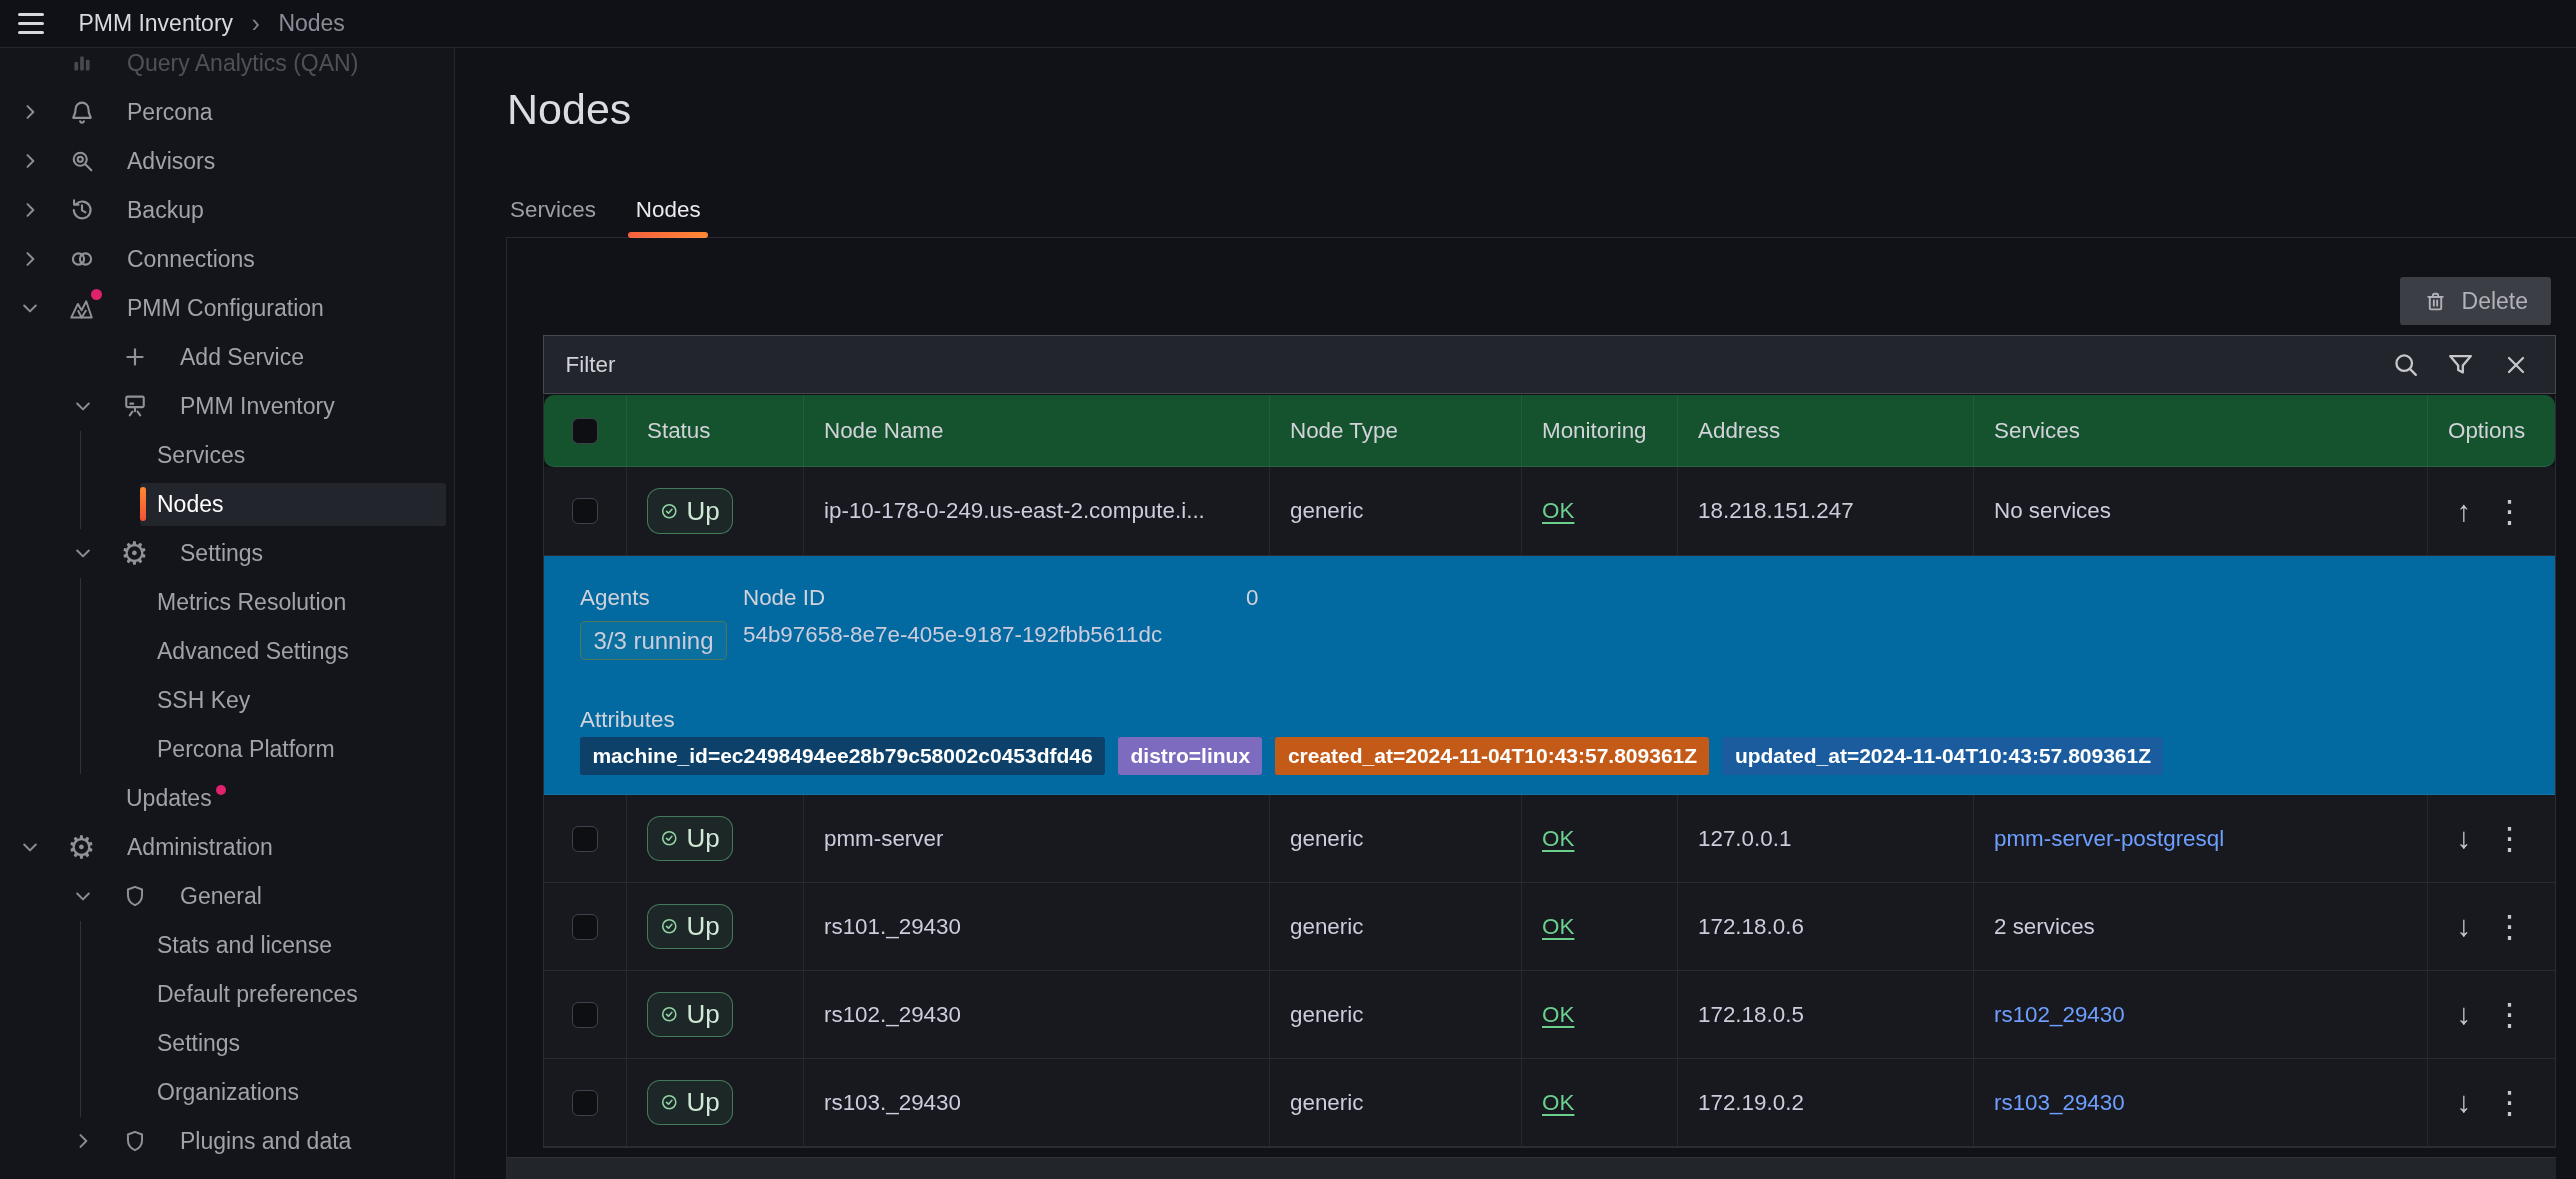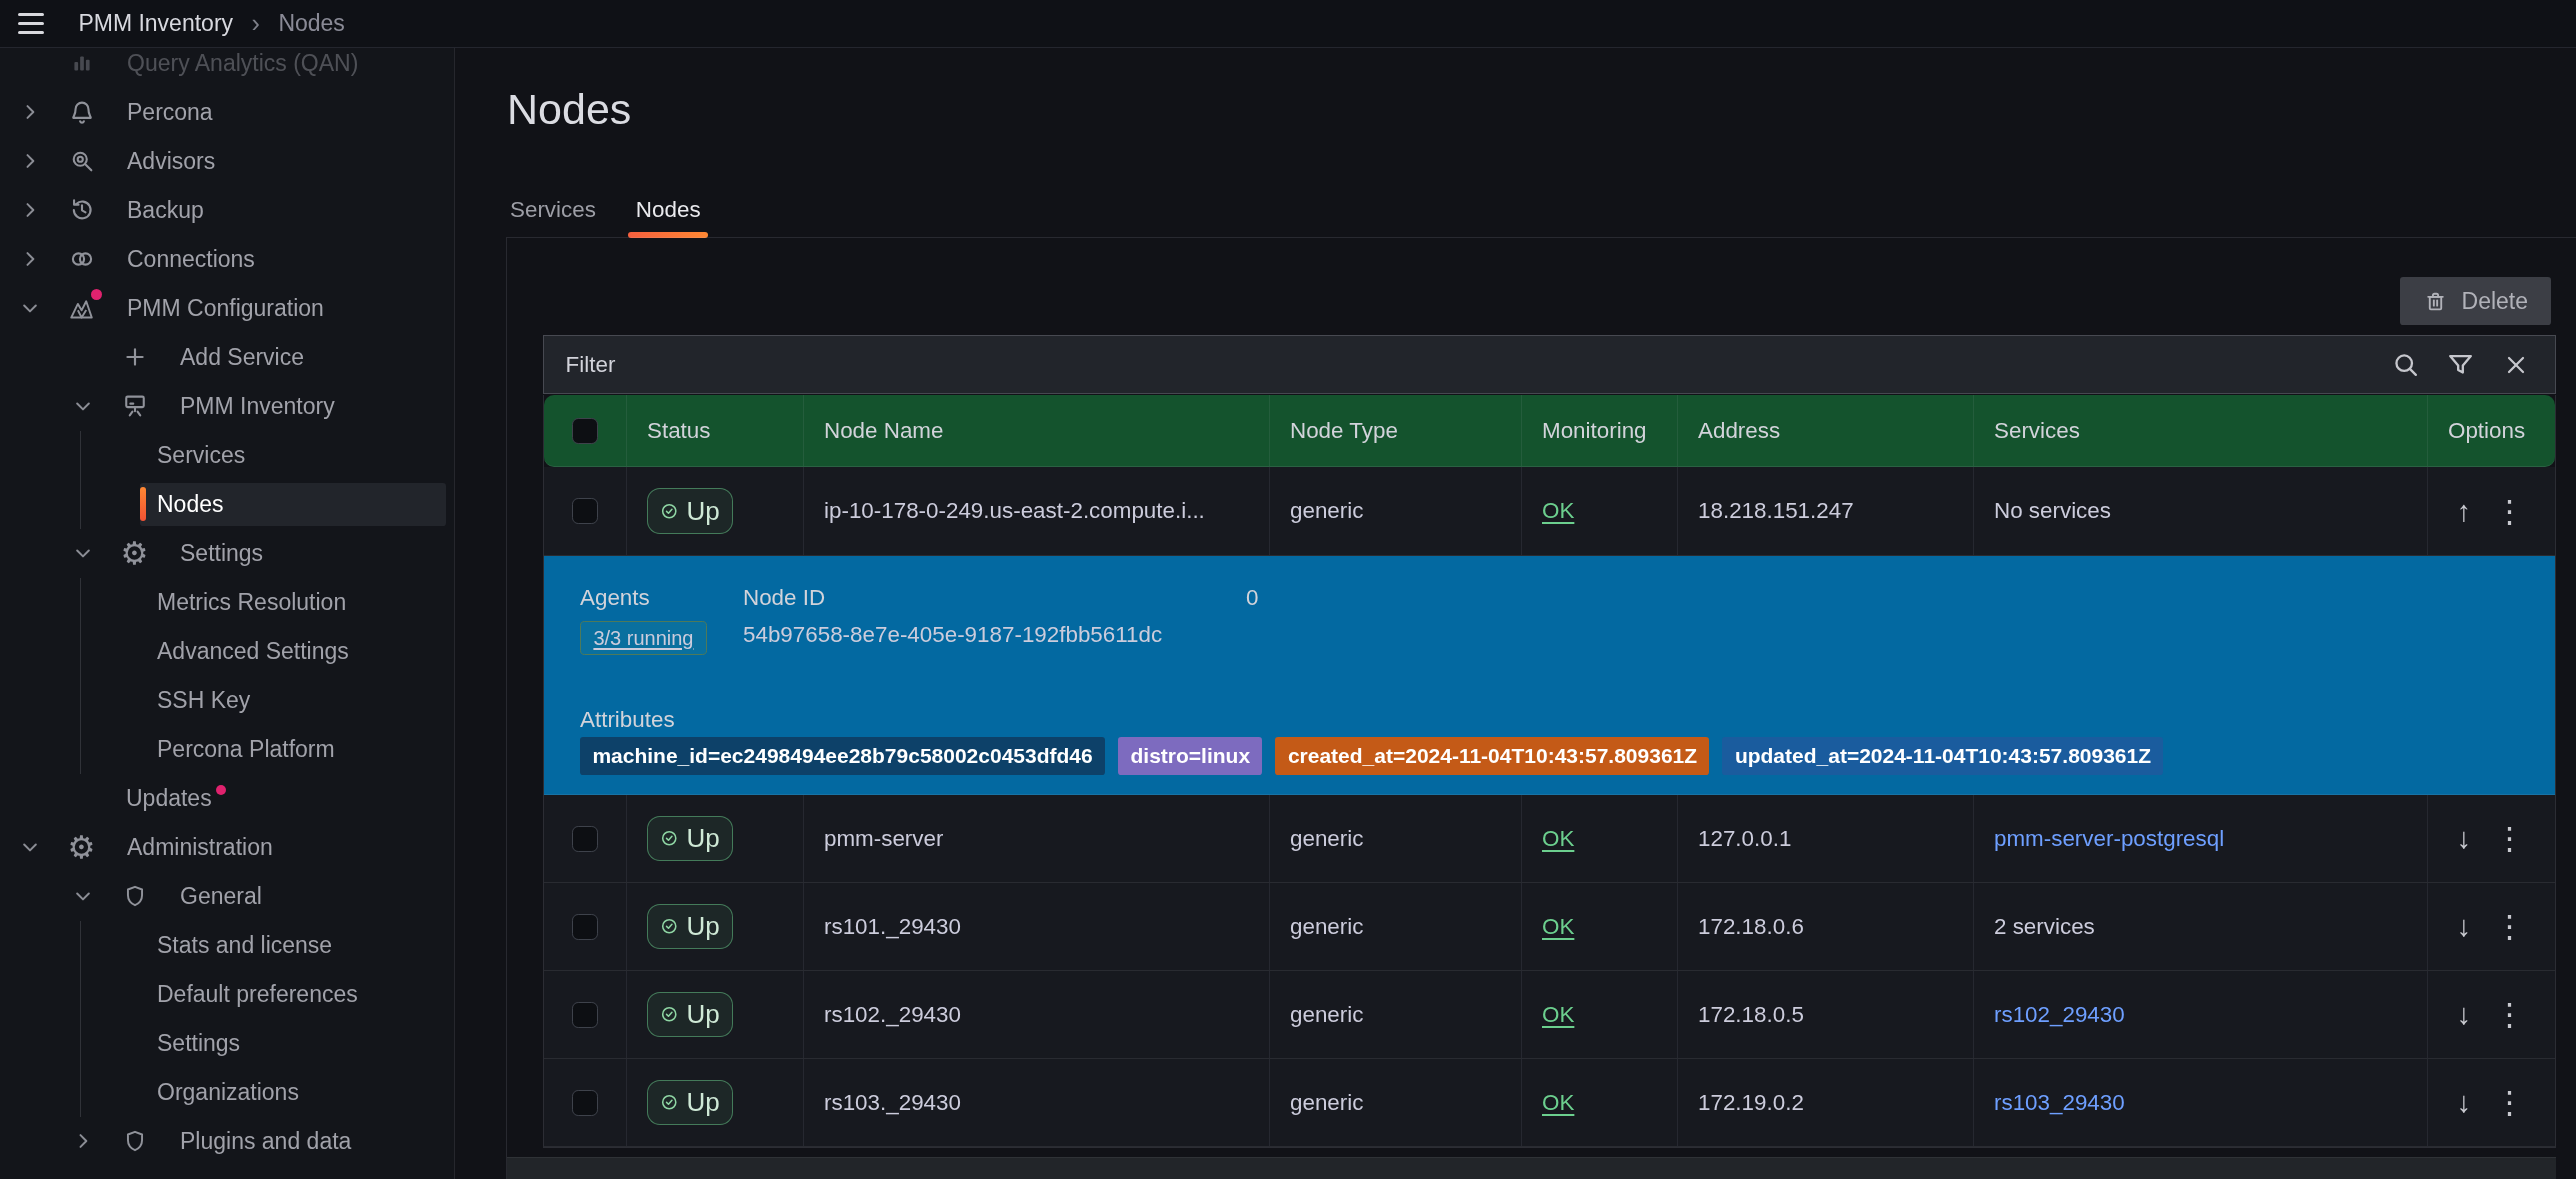--- a/index.html
+++ b/index.html
@@ -72,21 +72,21 @@
   .ok-link{color:#6CCF8E;text-decoration:underline;text-underline-offset:3.9px;font-weight:500;cursor:pointer;}
   .svc-link{color:#6E9FFF;cursor:pointer;text-decoration:none;}
   .cell-text{white-space:nowrap;overflow:hidden;text-overflow:ellipsis;}
   .arrow{font-size:29px;color:#c9cad0;cursor:pointer;line-height:1;}
   .kebab{font-size:31px;color:#c9cad0;cursor:pointer;line-height:1;letter-spacing:1.5px;}
 
   
   .expanded{height:239px;background:#0369a1;border-bottom:0.8px solid rgba(204,204,220,0.10);position:relative;}
   .xlabel{position:absolute;color:#d2d3da;}
   .agents-label{left:36px;top:29px;}
-  .agents-badge{position:absolute;left:36px;top:65px;display:inline-flex;align-items:center;padding:4.6px 12.4px;border:0.8px solid #4e7a5a;background:rgba(108,207,142,0.08);border-radius:4.6px;color:#ccccdc;font-size:20px;text-decoration:underline;text-underline-offset:3.1px;cursor:pointer;}
+  .agents-badge{position:absolute;left:36px;top:65px;display:inline-flex;align-items:center;padding:4.6px 12.4px;border:0.8px solid #4e7a5a;background:rgba(108,207,142,0.08);border-radius:4.6px;color:#ccccdc;font-size:24px;text-underline-offset:3.1px;cursor:pointer;}
   .nodeid-label{left:199px;top:29px;}
   .nodeid-value{position:absolute;left:199px;top:66px;color:#ccccdc;}
   .zero-val{position:absolute;left:702px;top:29px;color:#d2d3da;}
   .attr-label{left:36px;top:151px;}
   .attr-badges{position:absolute;left:36px;top:181px;display:flex;gap:13px;}
   .attr-badge{display:inline-flex;align-items:center;height:38px;padding:0 12.4px;border-radius:3.1px;color:#ffffff;font-weight:600;font-size:21px;white-space:nowrap;}
 
   .tfoot{position:absolute;left:0;right:20px;bottom:0;height:21.6px;background:#222529;border-top:0.8px solid rgba(204,204,220,0.08);}
 </style>
 </head>

